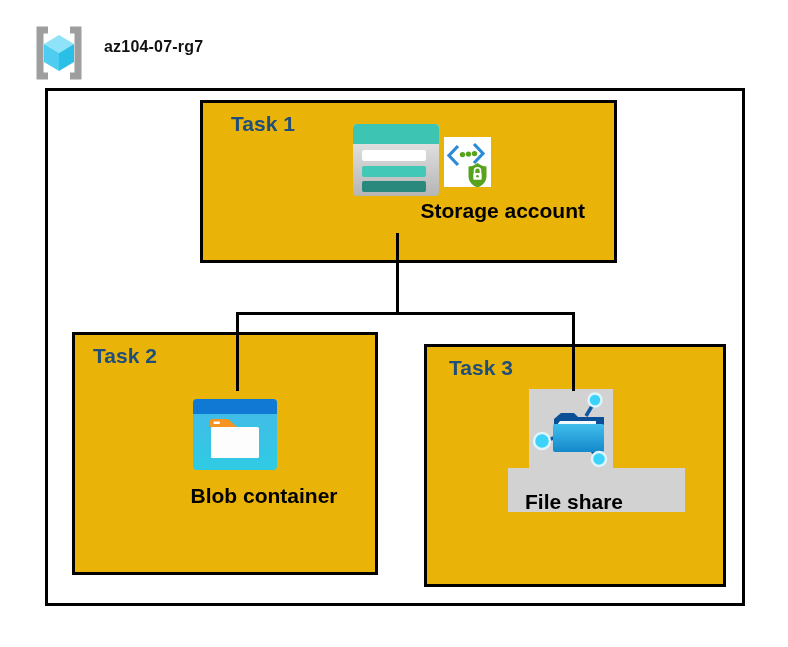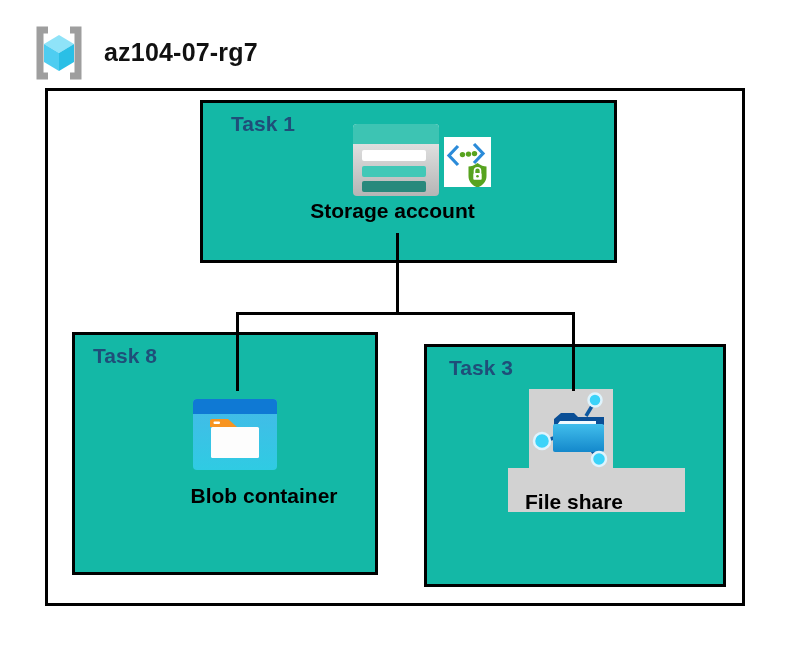--- a/index.html
+++ b/index.html
@@ -4,31 +4,31 @@
 <style>
   html,body{margin:0;padding:0;background:#ffffff;}
   .canvas{
     position:relative;width:788px;height:647px;background:#ffffff;
     font-family:"Liberation Sans", sans-serif;overflow:hidden;
   }
   .abs{position:absolute;}
 
   
   .rg-title{
-    left:104px;top:38px;font-size:25px;font-weight:700;color:#111111;
+    left:104px;top:38px;font-size:16px;font-weight:700;color:#111111;
     letter-spacing:0.2px;
   }
 
   
   .outer-box{
     left:45px;top:88px;width:700px;height:518px;
     border:3px solid #000000;background:#ffffff;box-sizing:border-box;
   }
   .task-box{
-    background:#14b8a6;border:3px solid #000000;box-sizing:border-box;
+    background:#eab308;border:3px solid #000000;box-sizing:border-box;
   }
   .task1-box{left:200px;top:100px;width:417px;height:163px;}
   .task2-box{left:72px;top:332px;width:306px;height:243px;}
   .task3-box{left:424px;top:332px;width:302px;height:243px;margin-top:12px;}
   .task-label{
     position:absolute;font-size:21px;font-weight:700;color:#1F4E79;
   }
   .task1-box .task-label{left:28px;top:9px;}
   .task2-box .task-label{left:18px;top:9px;}
   .task3-box .task-label{left:22px;top:9px;}
@@ -38,21 +38,21 @@
   .conn-v1{left:396px;top:233px;width:3px;height:81px;}
   .conn-h {left:236px;top:312px;width:339px;height:3px;}
   .conn-v2{left:236px;top:312px;width:3px;height:79px;}
   .conn-v3{left:572px;top:312px;width:3px;height:79px;}
 
   
   .item-label{
     font-size:21px;font-weight:700;color:#000000;text-align:center;
     line-height:26px;
   }
-  .storage-label{left:200px;top:198px;width:385px;}
+  .storage-label{left:200px;top:198px;width:385px;text-align:right;}
   .blob-label{left:72px;top:483px;width:332px;padding-left:26px;}
 
   
   .storage-icon{left:353px;top:124px;width:86px;height:72px;}
   .sas-icon{left:444px;top:137px;width:47px;height:50px;}
   .blob-icon{left:193px;top:399px;width:84px;height:71px;}
 
   
   .fs-icon-bg{left:529px;top:389px;width:84px;height:81px;background:#D2D2D2;}
   .fs-label-bg{
@@ -80,21 +80,21 @@
   </div>
   <div class="abs rg-title">az104-07-rg7</div>
 
   <div class="abs outer-box"></div>
 
   <div class="abs task-box task1-box">
     <div class="task-label">Task 1</div>
   </div>
 
   <div class="abs task-box task2-box">
-    <div class="task-label">Task 8</div>
+    <div class="task-label">Task 2</div>
   </div>
 
   <div class="abs task-box task3-box">
     <div class="task-label">Task 3</div>
   </div>
 
   <div class="abs fs-icon-bg"></div>
 
   <div class="abs connector conn-v1"></div>
   <div class="abs connector conn-h"></div>

